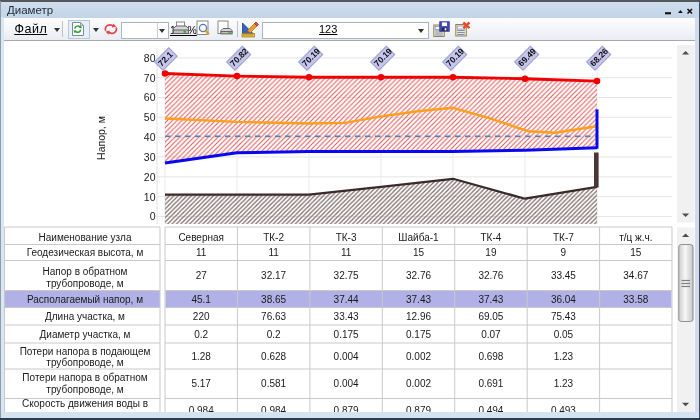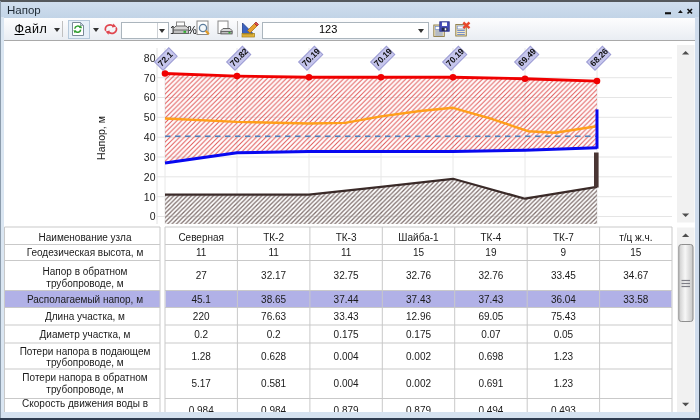--- a/index.html
+++ b/index.html
@@ -10,34 +10,34 @@
     background:linear-gradient(#d0deee,#c2d4e7);}
   #title{position:absolute;left:7px;top:3.5px;font-size:11.5px;color:#1e2933;}
   #leftedge{position:absolute;z-index:5;left:0;top:1px;width:1px;height:419px;background:#8c9cac;}
   #leftstrip{position:absolute;z-index:5;left:1px;top:17px;width:3px;height:397px;background:#dae6f2;}
   #rightedge{position:absolute;z-index:5;left:699px;top:1px;width:1px;height:419px;background:#3c4a58;}
   #rightstrip{position:absolute;z-index:5;left:694.5px;top:17px;width:4.5px;height:397px;background:#cfdcec;}
   #botstrip{position:absolute;z-index:5;left:1px;top:412.2px;width:698px;height:6.3px;background:#d5e2f0;}
   #botedge{position:absolute;z-index:5;left:0;top:418.2px;width:700px;height:1.8px;background:#2e3c50;}
   #toolbar{position:absolute;left:1px;top:17.5px;width:698px;height:23.5px;
     background:linear-gradient(#fdfdfe,#e9edf3);border-bottom:1px solid #a9a9a9;box-sizing:border-box;}
-  .tbtxt{position:absolute;font-size:12px;color:#000;}
+  .tbtxt{position:absolute;font-size:12px;color:#000;text-decoration:underline;}
   .sep{position:absolute;top:3px;width:1px;height:16px;background:#c0c0c0;}
   .darr{position:absolute;width:0;height:0;border-left:3.5px solid transparent;
     border-right:3.5px solid transparent;border-top:4px solid #333;}
   .icon{position:absolute;top:3px;}
   .combo{position:absolute;top:4px;height:17px;background:#fff;border:1px solid #abb5bd;box-sizing:border-box;}
   #main{position:absolute;left:0;top:0;width:700px;height:420px;z-index:1;}
 </style>
 </head>
 <body>
 <div id="win">
   <div id="titlebar"></div>
   <div id="topedge"></div>
-  <div id="title">Напор</div>
+  <div id="title">Диаметр</div>
   <svg style="position:absolute;left:660px;top:0;" width="38" height="17" viewBox="0 0 38 17">
     <rect x="5" y="12.2" width="6" height="2.1" fill="#111"></rect>
     <path d="M18 12.9 L20.4 10.1 L22.8 12.9 Z" fill="#111"></path>
     <path d="M27.5 9 L32 13.5 M32 9 L27.5 13.5" stroke="#111" stroke-width="1.6"></path>
   </svg>
 
   <div id="toolbar">
     <span class="tbtxt" style="left:13.5px;top:4px;font-size:12.5px;letter-spacing:0.5px;"><u>Ф</u>айл</span>
     <div class="darr" style="left:53px;top:10px;"></div>
     <div class="sep" style="left:60.5px;"></div>

